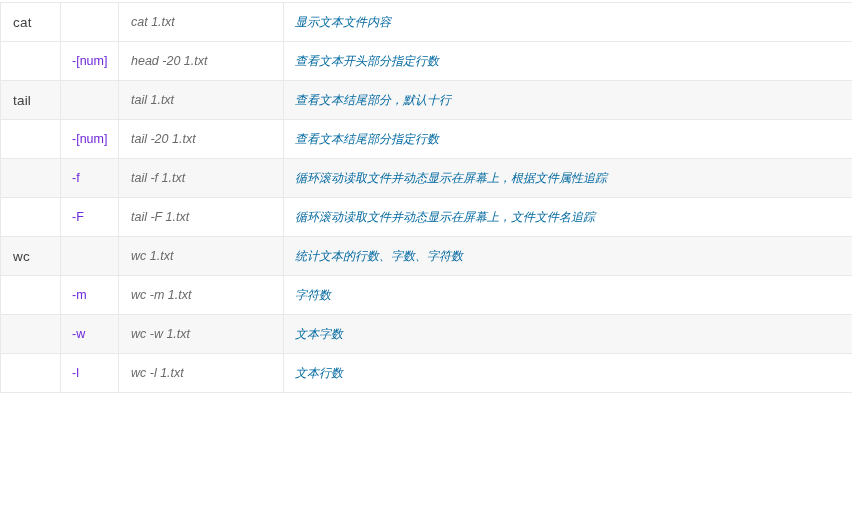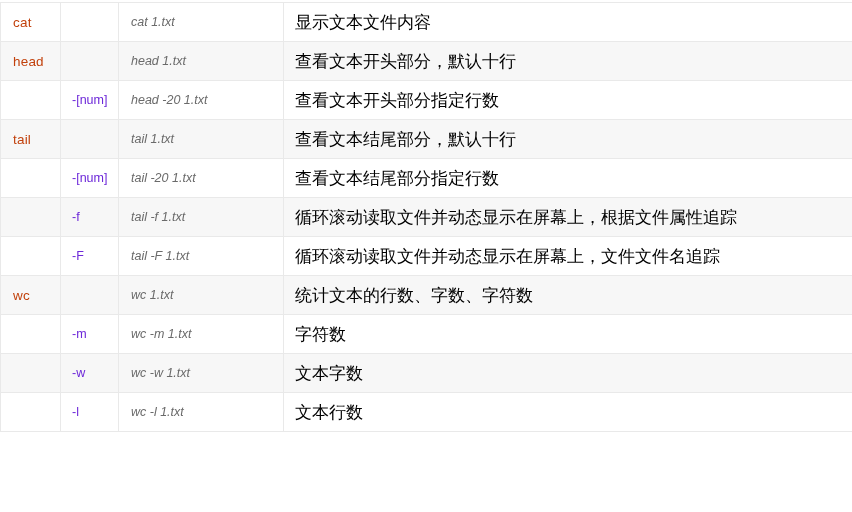--- a/index.html
+++ b/index.html
@@ -33,40 +33,41 @@
     padding:0 10px;
     height:39px;
     box-sizing:border-box;
     vertical-align:middle;
     white-space:nowrap;
     overflow:hidden;
   }
   table.cmd-table td.col-cmd{
     border-left:1px solid #e9e9e9;
     padding-left:12px;
-    color:#c2410c;
+    color:#404040;
     font-size:13.5px;
     letter-spacing:0.2px;
   }
   table.cmd-table td.col-opt{
     color:#6d28d9;
     font-size:12.5px;
     padding-left:11px;
     margin-left:40px;
   }
   table.cmd-table td.col-ex{
     color:#6a6a6a;
     font-size:12.5px;
     padding-left:12px;
     font-style:italic;
   }
   table.cmd-table td.col-desc{
-    color:#000000;
-    font-size:17px;
+    color:#0369a1;
+    font-size:12px;
     padding-left:11px;
+    font-style:italic;
   }
   tr.row-alt td{background:#f7f7f7;}
   tr.row-plain td{background:#ffffff;}
 </style>
 </head>
 <body>
 
 <div id="table-wrap">
   <table class="cmd-table">
     <colgroup>
@@ -74,26 +75,20 @@
       <col class="c-opt">
       <col class="c-ex">
       <col class="c-desc">
     </colgroup>
     <tbody id="table-body">
         <tr class="row-plain">
           <td class="col-cmd">cat</td>
           <td class="col-opt"></td>
           <td class="col-ex">cat 1.txt</td>
           <td class="col-desc">显示文本文件内容</td>
-        </tr>
-        <tr class="row-alt">
-          <td class="col-cmd">head</td>
-          <td class="col-opt"></td>
-          <td class="col-ex">head 1.txt</td>
-          <td class="col-desc">查看文本开头部分，默认十行</td>
         </tr>
         <tr class="row-plain">
           <td class="col-cmd"></td>
           <td class="col-opt">-[num]</td>
           <td class="col-ex">head -20 1.txt</td>
           <td class="col-desc">查看文本开头部分指定行数</td>
         </tr>
         <tr class="row-alt">
           <td class="col-cmd">tail</td>
           <td class="col-opt"></td>

